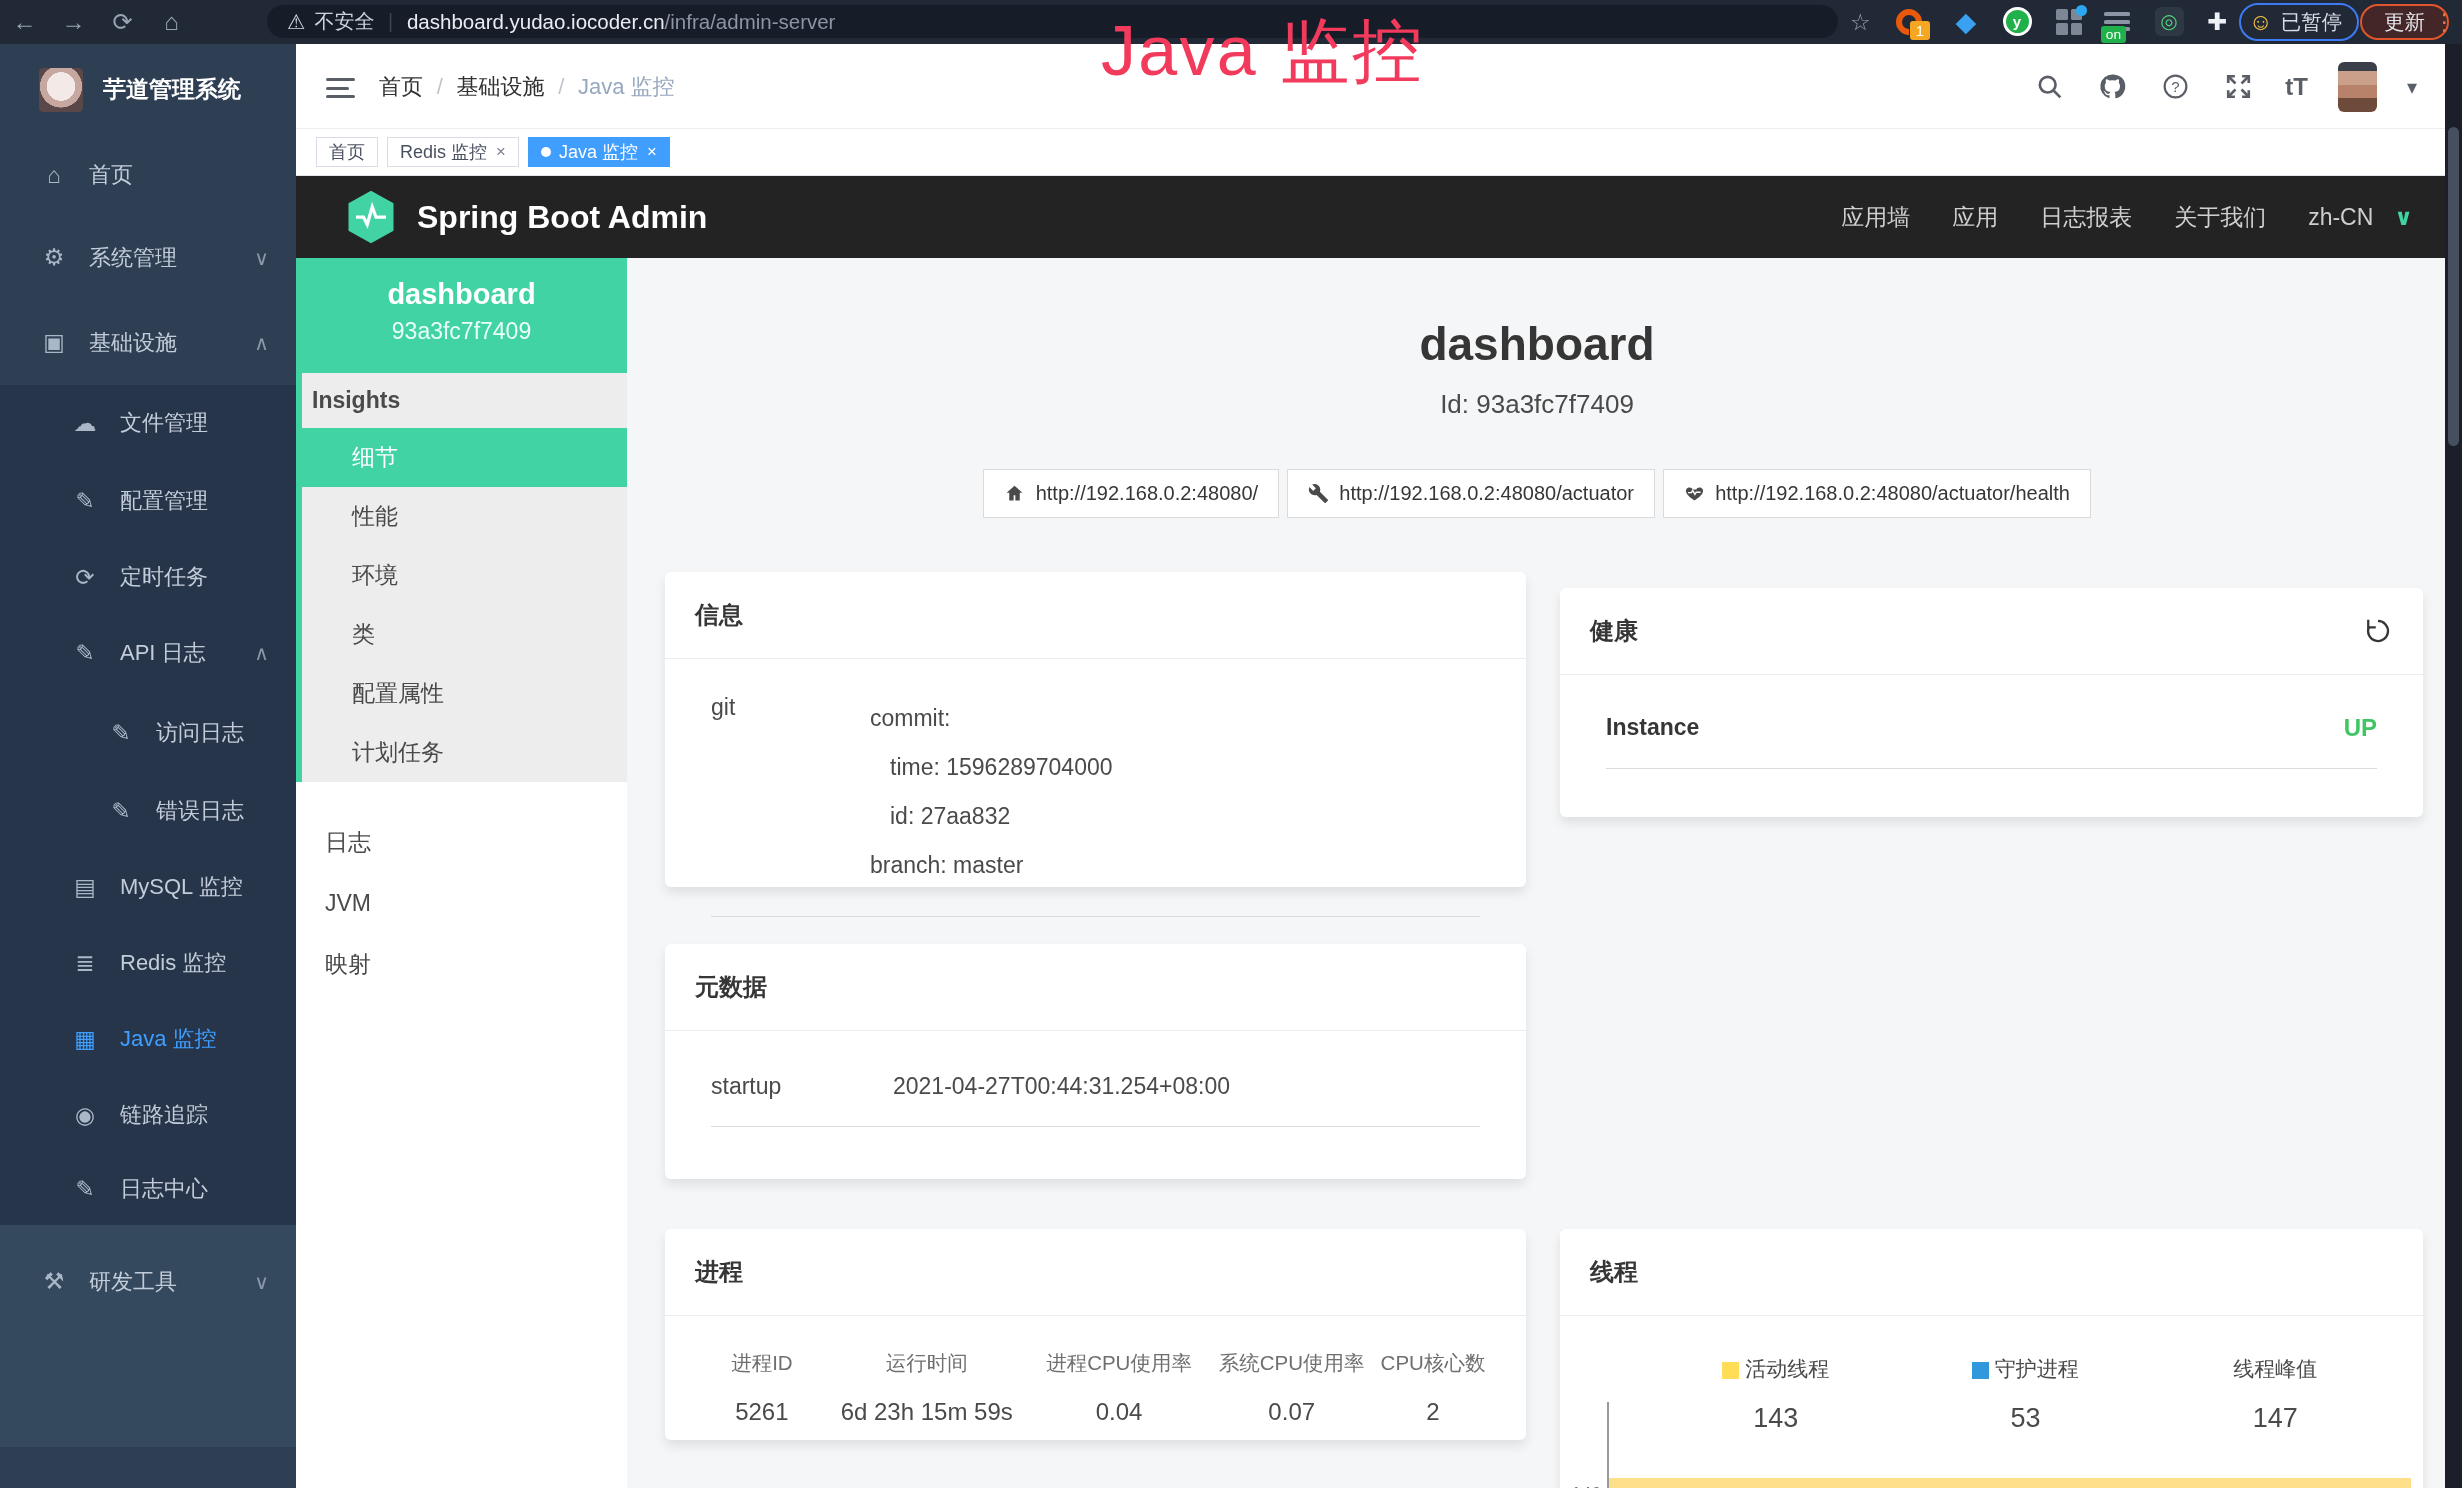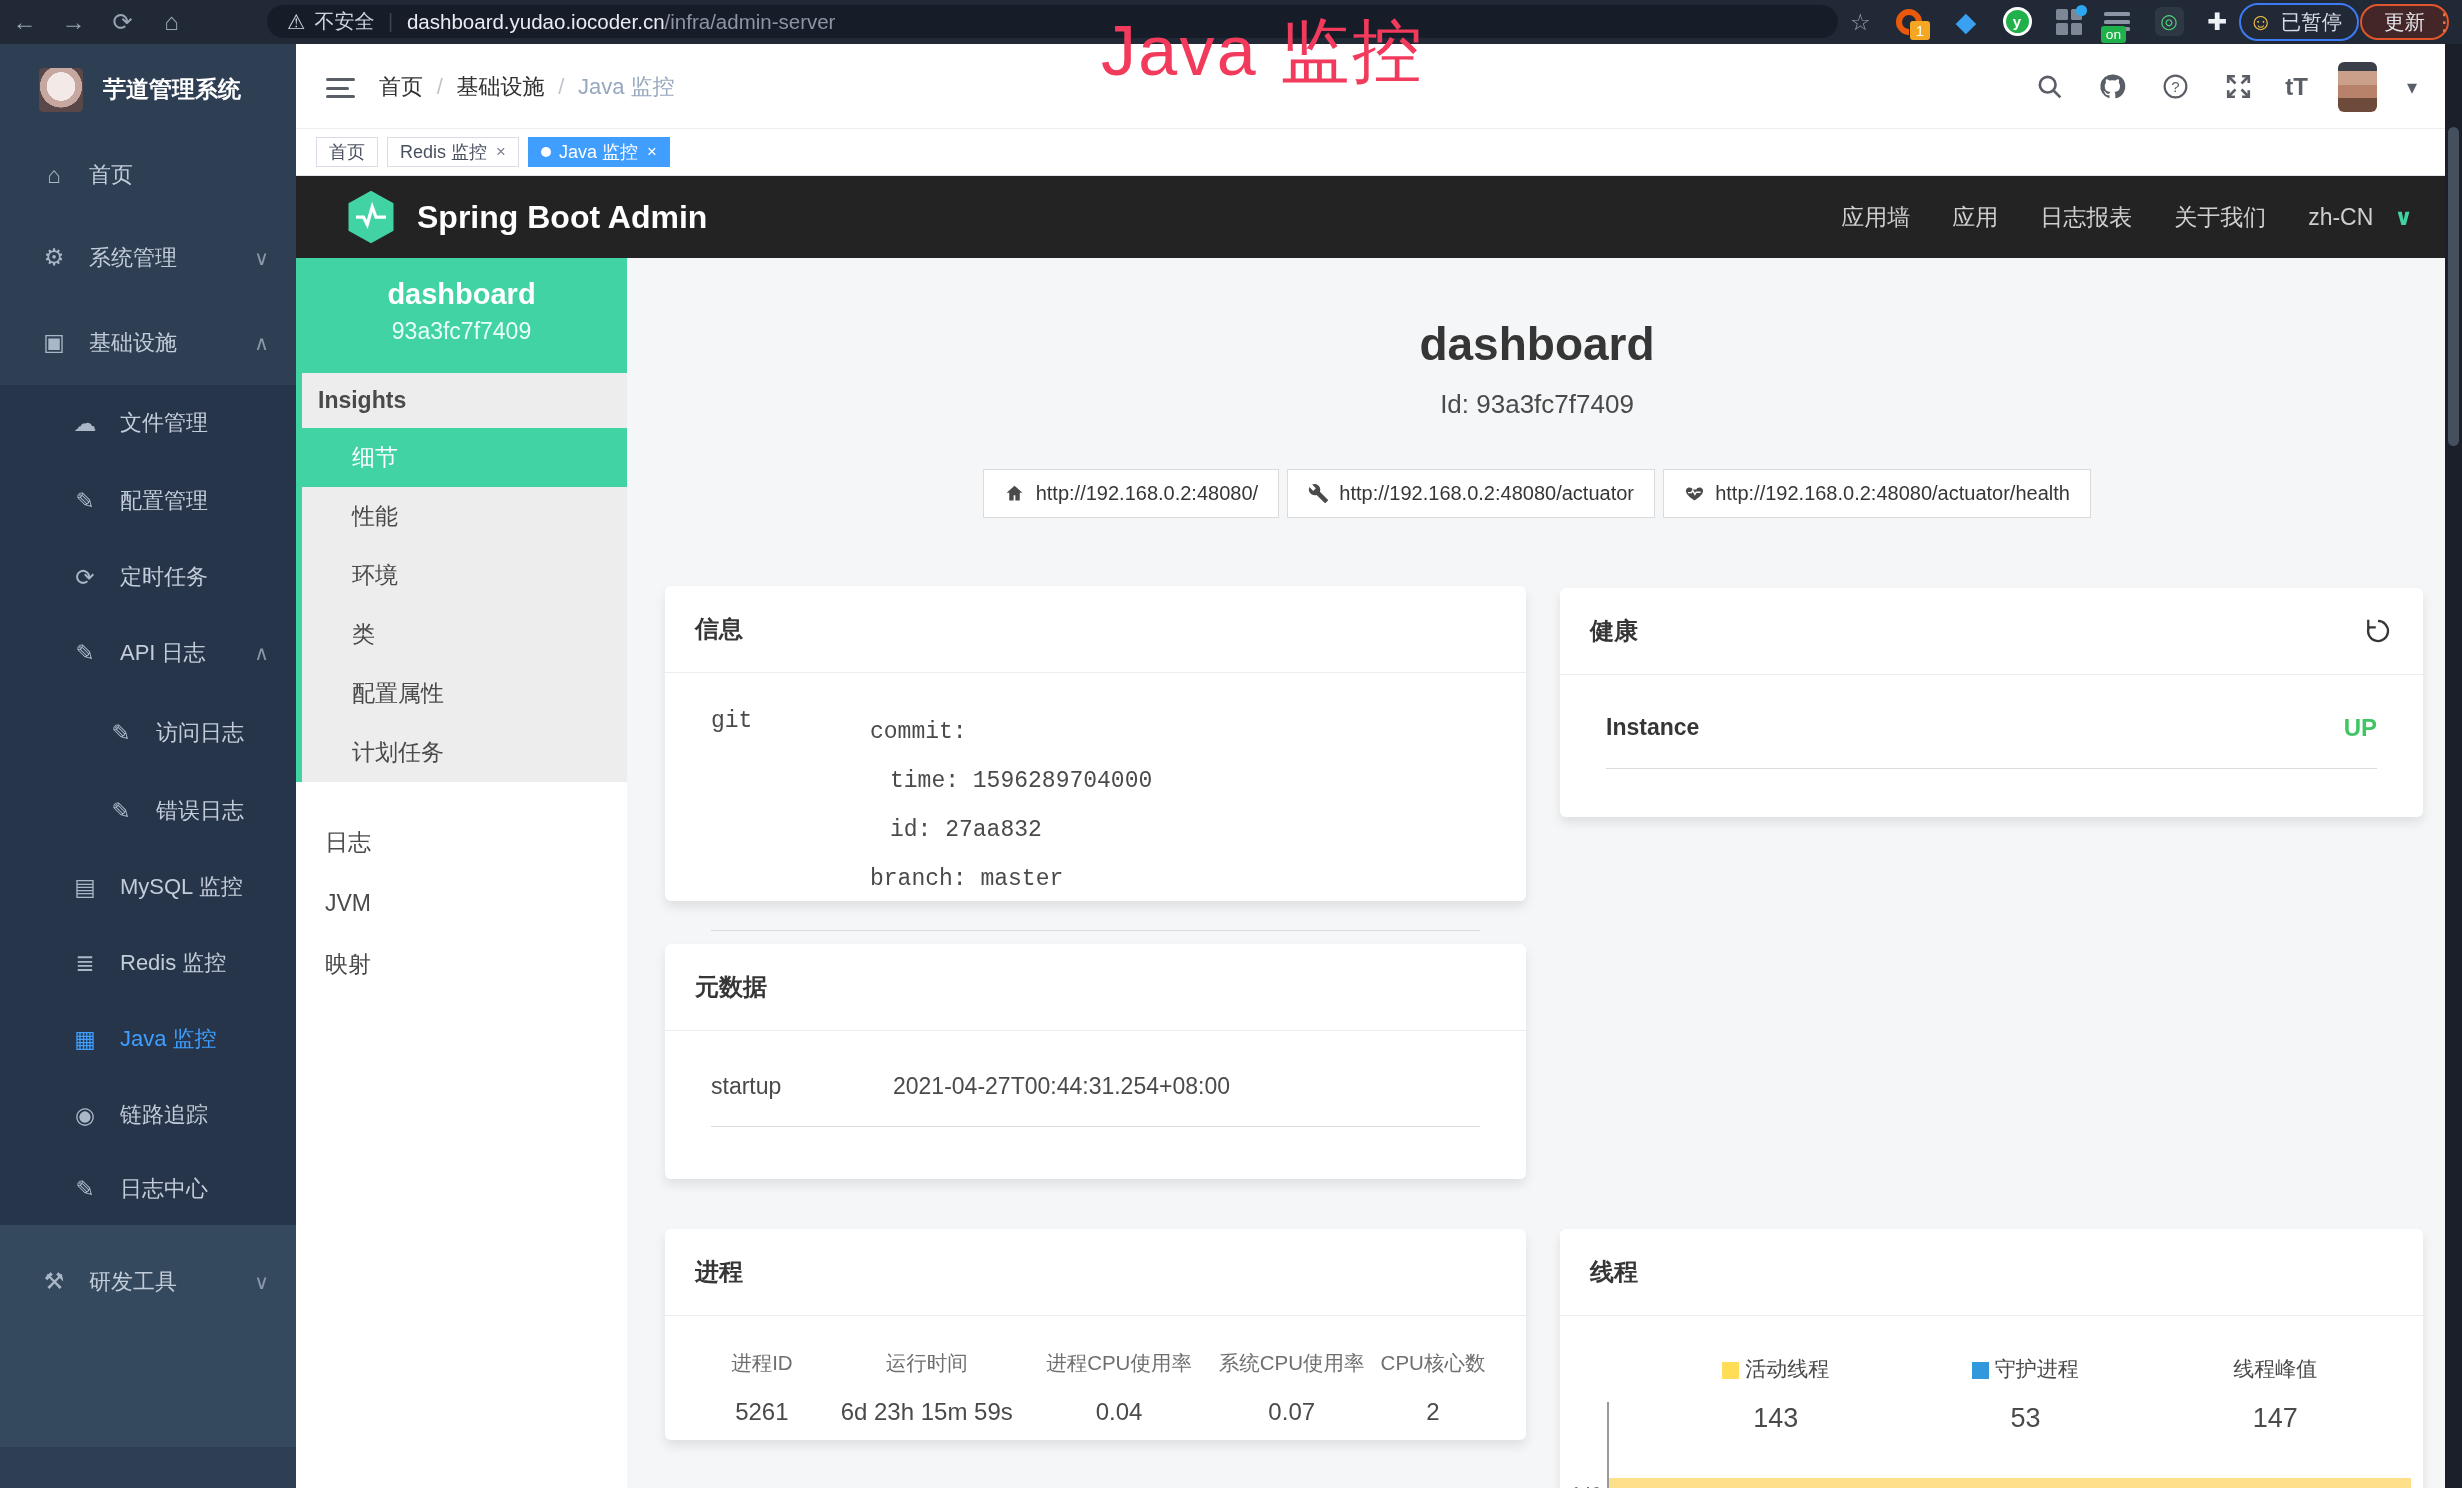--- a/index.html
+++ b/index.html
@@ -92,21 +92,21 @@
   .sba-link { color:#cfcfcf; font-size:23px; cursor:pointer; }
   .sba-lang { display:flex; align-items:center; gap:21px; }
   .sba-lang .gchev { color:#42d3a5; font-size:23px; font-weight:bold; }
 
   
   .sba-side { position:absolute; left:296px; top:258px; width:331px; height:1231px; background:#fff; z-index:15; }
   .inst-head { height:115px; background:#42d3a5; color:#fff; text-align:center; padding-top:20px; cursor:pointer; }
   .inst-head .nm { font-size:29px; font-weight:bold; }
   .inst-head .id { font-size:23px; margin-top:7px; color:#eafff7; }
   .side-group { border-left:6.8px solid #42d3a5; background:#ededed; }
-  .sg-label { height:55px; display:flex; align-items:center; padding-left:16px; font-size:23px; font-weight:bold; color:#4a4a4a; }
+  .sg-label { height:55px; display:flex; align-items:center; padding-left:10px; font-size:23px; font-weight:bold; color:#4a4a4a; }
   .sg-item { height:59px; display:flex; align-items:center; padding-left:50px; font-size:23px; color:#4a4a4a; cursor:pointer; }
   .sg-item.active { background:#42d3a5; color:#fff; }
   .side-items { margin-top:30px; }
   .si-item { height:61px; display:flex; align-items:center; padding-left:29px; font-size:23px; color:#4a4a4a; cursor:pointer; }
 
   
   .sba-content { position:absolute; left:627px; top:258px; width:1820px; height:1231px; background:#f5f6f7; overflow:hidden; z-index:5; }
   .inst-title { text-align:center; margin-top:59px; font-size:46px; font-weight:bold; color:#363636; }
   .inst-id { text-align:center; margin-top:18px; font-size:26px; color:#4a4a4a; }
   .url-row { display:flex; justify-content:center; gap:7.6px; margin-top:49px; }
@@ -393,21 +393,21 @@
       </div>
       <div class="url-btn">
         <svg viewBox="0 0 24 24">
             <path fill="#4a4a4a" d="M12 20s-7.5-4.5-9.3-8.9C1.3 7.6 3.2 5 6.2 5c2 0 3.2 1 3.8 2.4h4C14.6 6 15.8 5 17.8 5c3 0 4.9 2.6 3.5 6.1C19.5 15.5 12 20 12 20z"></path>
             <path d="M4.5 11h4l1.5-2.5 2.5 4.5 1.5-2.5h5" fill="none" stroke="#fff" stroke-width="1.6"></path>
           </svg>
         <span>http://192.168.0.2:48080/actuator/health</span>
       </div>
     </div>
 
-    <div class="card" style="left:38px; top:328px; width:861px; height:315px;font-family:Liberation Mono, monospace;">
+    <div class="card" style="left:38px; top:314px; width:861px; height:315px;">
       <div class="card-head">
         <div class="card-title">信息</div>
       </div>
       <div class="kv-row">
         <div class="kv-key">git</div>
         <div class="kv-val">
           <div>commit:</div>
           <div class="ind">time: 1596289704000</div>
           <div class="ind">id: 27aa832</div>
           <div>branch: master</div>

